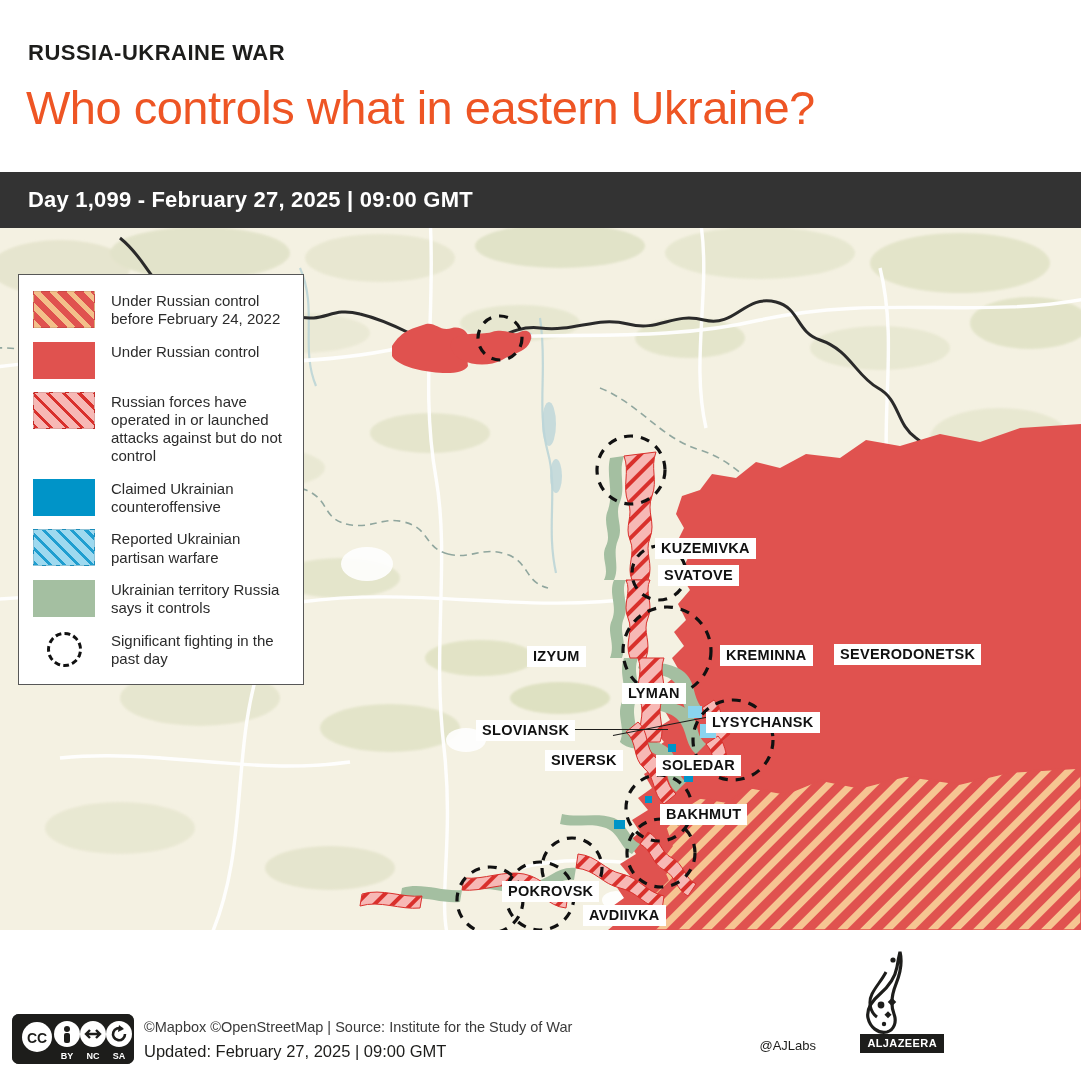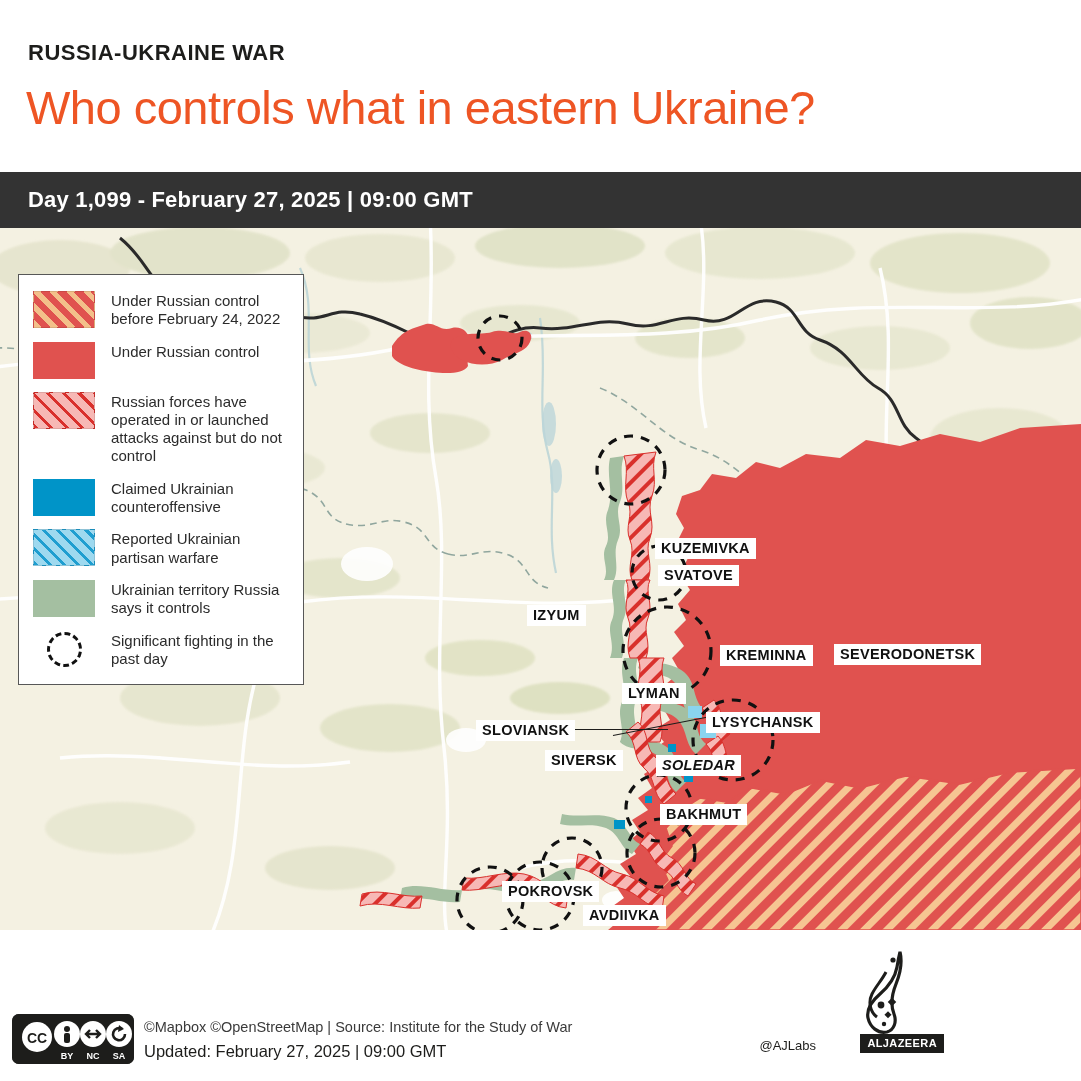--- a/index.html
+++ b/index.html
@@ -314,28 +314,28 @@
         <circle cx="661" cy="625" r="34"></circle>
         <circle cx="572" cy="640" r="30"></circle>
         <circle cx="540" cy="668" r="34"></circle>
         <circle cx="490" cy="672" r="33"></circle>
       </g>
     </svg>
   </div>
 
   <div class="city" style="left:655px; top:538px;">KUZEMIVKA</div>
   <div class="city" style="left:658px; top:565px;">SVATOVE</div>
-  <div class="city" style="left:527px; top:605px;">IZYUM</div>
+  <div class="city" style="left:527px; top:646px;">IZYUM</div>
   <div class="city" style="left:720px; top:645px;">KREMINNA</div>
   <div class="city" style="left:834px; top:644px;">SEVERODONETSK</div>
   <div class="city" style="left:622px; top:683px;">LYMAN</div>
   <div class="city" style="left:706px; top:712px;">LYSYCHANSK</div>
   <div class="city" style="left:476px; top:720px;">SLOVIANSK</div>
   <div class="city" style="left:545px; top:750px;">SIVERSK</div>
-  <div class="city" style="left:656px; top:755px;font-style:italic;">SOLEDAR</div>
+  <div class="city" style="left:656px; top:755px;">SOLEDAR</div>
   <div class="city" style="left:660px; top:804px;">BAKHMUT</div>
   <div class="city" style="left:502px; top:881px;">POKROVSK</div>
   <div class="city" style="left:583px; top:905px;">AVDIIVKA</div>
 
   <div class="leader" style="left:570px; top:729px; width:98px;"></div>
   <div class="leader" style="left:613px; top:735px; width:110px; transform:rotate(-11deg); transform-origin:left center;"></div>
 
   <div class="legend">
     <div class="legend-row">
       <div class="swatch sw-prewar"></div>

